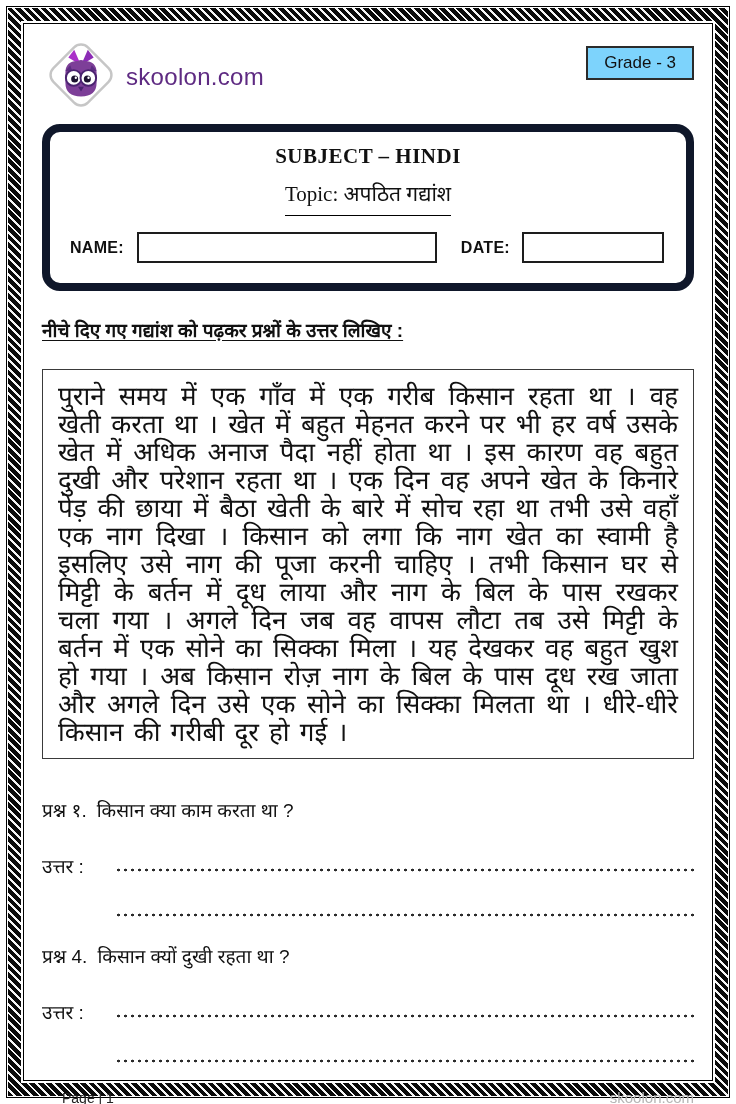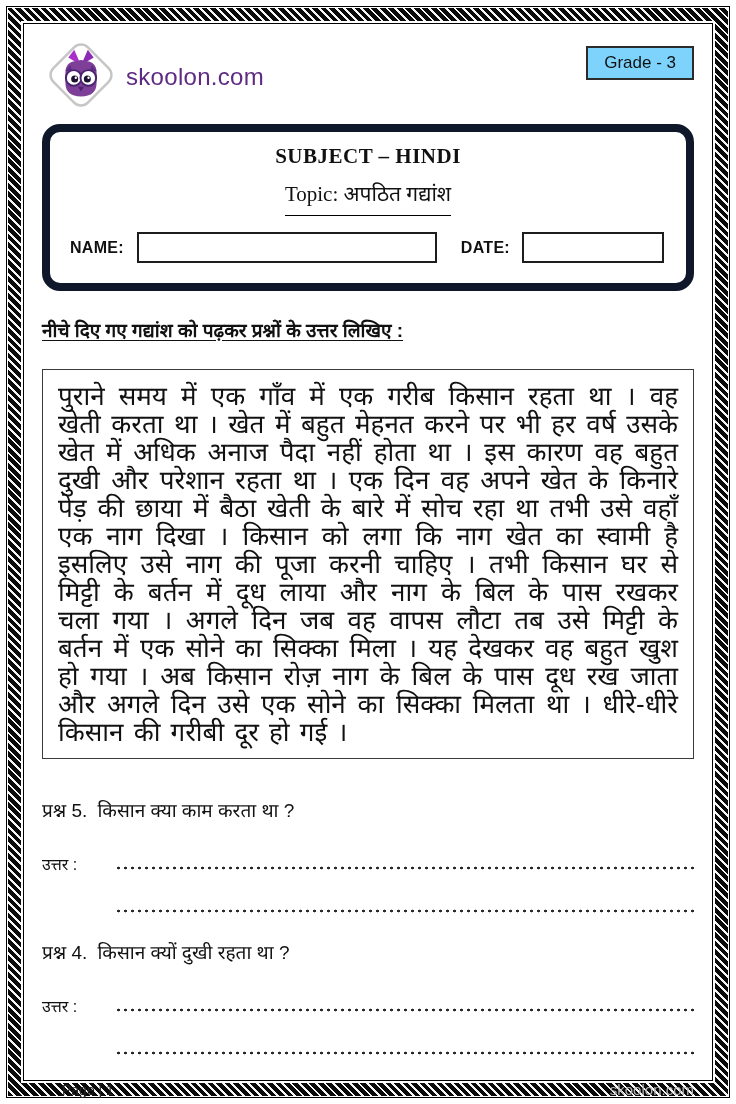--- a/index.html
+++ b/index.html
@@ -39,21 +39,21 @@
 
   
   .passage-box { margin-top:26px; border:1.5px solid #3a3a3a; padding:12px 15px; }
   .passage-text { font-size:26px; line-height:28px; text-align:justify; word-spacing:3px; }
 
   
   .questions { margin-top:38px; }
   .q-line { font-size:19px; margin-bottom:30px; }
   .q-label { margin-right:10px; }
   .answer-row { display:flex; align-items:center; margin-bottom:32px; }
-  .answer-label { font-size:16px; width:73px; flex:0 0 73px; }
+  .answer-label { font-size:19px; width:73px; flex:0 0 73px; }
   .dots { flex:1; height:8px; margin-top:8px;
           background-image:radial-gradient(circle 1.5px,#2b2b2b 1.3px,transparent 1.6px);
           background-size:7px 8px; background-repeat:repeat-x; background-position:0 50%; }
   .dots-2 { margin-left:73px; margin-bottom:24px; height:8px;
           background-image:radial-gradient(circle 1.5px,#2b2b2b 1.3px,transparent 1.6px);
           background-size:7px 8px; background-repeat:repeat-x; background-position:0 50%; }
 
   
   .footer { margin-top:auto; display:flex; justify-content:space-between; align-items:flex-end; padding-bottom:2px;margin-left:20px; }
   .footer-page { font-size:14px; color:#222; }
@@ -114,21 +114,21 @@
     <div class="instruction">नीचे दिए गए गद्यांश को पढ़कर प्रश्नों के उत्तर लिखिए :</div>
 
     <div class="passage-box">
       <div class="passage-text">पुराने समय में एक गाँव में एक गरीब किसान रहता था । वह खेती करता था । खेत में बहुत मेहनत करने पर भी हर वर्ष उसके खेत में अधिक अनाज पैदा नहीं होता था । इस कारण वह बहुत दुखी और परेशान रहता था । एक दिन वह अपने खेत के किनारे पेड़ की छाया में बैठा खेती के बारे में सोच रहा था तभी उसे वहाँ एक नाग दिखा । किसान को लगा कि नाग खेत का स्वामी है इसलिए उसे नाग की पूजा करनी चाहिए । तभी किसान घर से मिट्टी के बर्तन में दूध लाया और नाग के बिल के पास रखकर चला गया । अगले दिन जब वह वापस लौटा तब उसे मिट्टी के बर्तन में एक सोने का सिक्का मिला । यह देखकर वह बहुत खुश हो गया । अब किसान रोज़ नाग के बिल के पास दूध रख जाता और अगले दिन उसे एक सोने का सिक्का मिलता था । धीरे-धीरे किसान की गरीबी दूर हो गई ।</div>
     </div>
 
     <div class="questions">
 
       <div>
         <div class="q-line">
-          <span class="q-label">प्रश्न 5.</span><span>किसान क्या काम करता था ?</span>
+          <span class="q-label">प्रश्न १.</span><span>किसान क्या काम करता था ?</span>
         </div>
         <div class="answer-row">
           <span class="answer-label">उत्तर :</span>
           <span class="dots"></span>
         </div>
         <div class="dots-2"></div>
       </div>
 
       <div>
         <div class="q-line">

